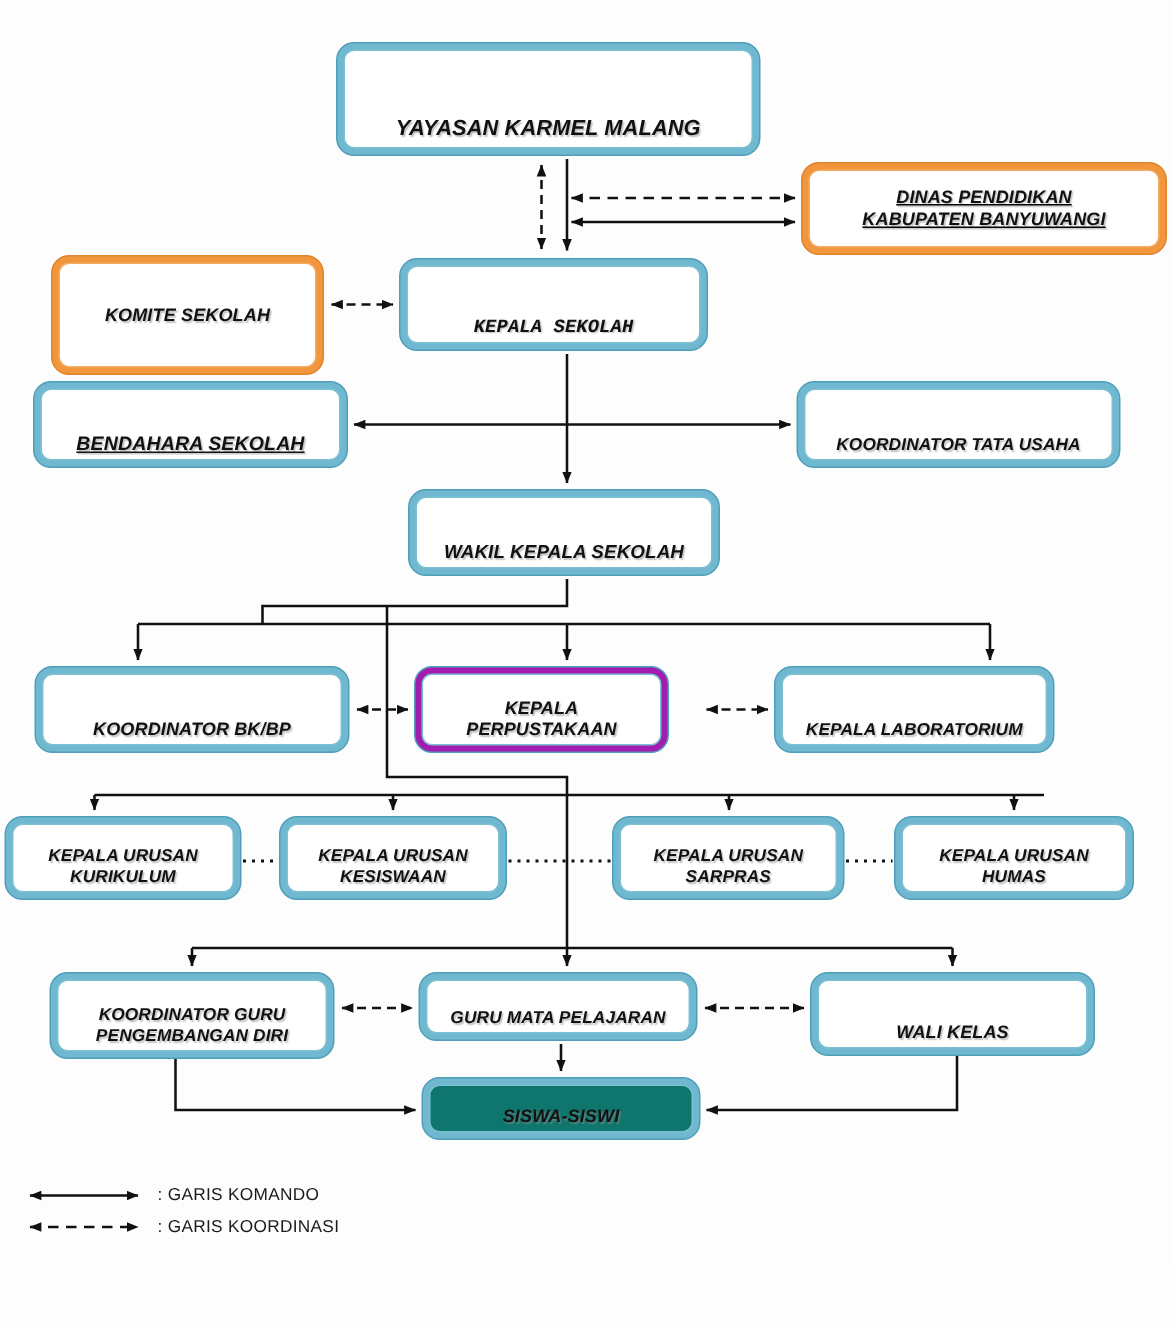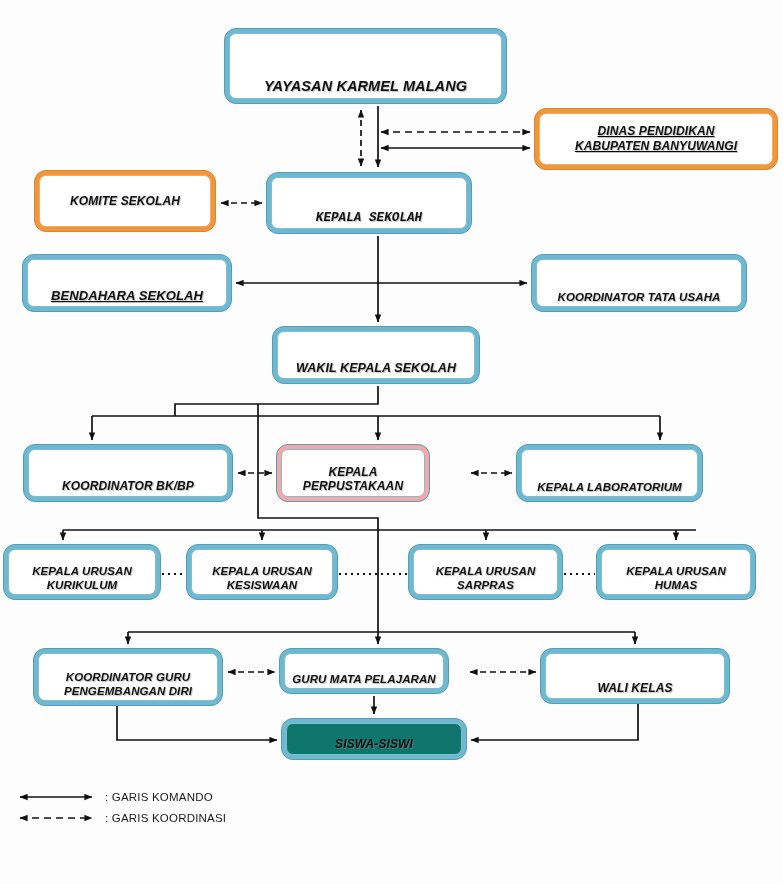--- a/index.html
+++ b/index.html
@@ -164,21 +164,21 @@
     </div>
   </div>
 
   <div class="node orange" id="node-dinas" style="left: 534px; top: 108px; width: 244px; height: 62px; background: rgb(240, 150, 60); text-decoration: underline;">
     <div class="inner" style="background: rgb(255, 255, 255);">
       <span class="label" style="font-size: 12px;">DINAS PENDIDIKAN
 KABUPATEN BANYUWANGI</span>
     </div>
   </div>
 
-  <div class="node orange" id="node-komite" style="left: 34px; top: 170px; width: 182px; height: 62px; background: rgb(240, 150, 60);">
+  <div class="node orange" id="node-komite" style="left: 34px; top: 170px; width: 182px; height: 80px; background: rgb(240, 150, 60);">
     <div class="inner" style="background: rgb(255, 255, 255);">
       <span class="label" style="font-size: 12px;">KOMITE SEKOLAH</span>
     </div>
   </div>
 
   <div class="node teal" id="node-kepsek" style="left: 266px; top: 172px; width: 206px; height: 62px; background: rgb(111, 184, 207);">
     <div class="inner" style="background: rgb(255, 255, 255); font-family: Liberation Mono, monospace;">
       <span class="label" style="font-size: 12.5px;">KEPALA SEKOLAH</span>
     </div>
   </div>
@@ -200,21 +200,21 @@
       <span class="label" style="font-size: 12px;">KOORDINATOR BK/BP</span>
     </div>
   </div>
 
   <div class="node teal" id="node-wakasek" style="left: 272px; top: 326px; width: 208px; height: 58px; background: rgb(111, 184, 207);">
     <div class="inner" style="background: rgb(255, 255, 255);">
       <span class="label" style="font-size: 12.5px;">WAKIL KEPALA SEKOLAH</span>
     </div>
   </div>
 
-  <div class="node teal" id="node-perpustakaan" style="left: 276px; top: 444px; width: 154px; height: 58px; background: #fca5a5;">
+  <div class="node teal" id="node-perpustakaan" style="left: 276px; top: 444px; width: 170px; height: 58px; background: #a21caf;">
     <div class="inner" style="background: rgb(255, 255, 255);">
       <span class="label" style="font-size: 12px;">KEPALA PERPUSTAKAAN</span>
     </div>
   </div>
 
   <div class="node teal" id="node-laboratorium" style="left: 516px; top: 444px; width: 187px; height: 58px; background: rgb(111, 184, 207);">
     <div class="inner" style="background: rgb(255, 255, 255);">
       <span class="label" style="font-size: 11.5px;">KEPALA LABORATORIUM</span>
     </div>
   </div>
@@ -247,21 +247,21 @@
     </div>
   </div>
 
   <div class="node teal" id="node-koorguru" style="left: 33px; top: 648px; width: 190px; height: 58px; background: rgb(111, 184, 207);">
     <div class="inner" style="background: rgb(255, 255, 255);">
       <span class="label" style="font-size: 11.5px;">KOORDINATOR GURU
 PENGEMBANGAN DIRI</span>
     </div>
   </div>
 
-  <div class="node teal" id="node-gurumapel" style="left: 279px; top: 648px; width: 170px; height: 46px; background: rgb(111, 184, 207);">
+  <div class="node teal" id="node-gurumapel" style="left: 279px; top: 648px; width: 186px; height: 46px; background: rgb(111, 184, 207);">
     <div class="inner" style="background: rgb(255, 255, 255);">
       <span class="label" style="font-size: 11.5px;">GURU MATA PELAJARAN</span>
     </div>
   </div>
 
   <div class="node teal" id="node-walikelas" style="left: 540px; top: 648px; width: 190px; height: 56px; background: rgb(111, 184, 207);">
     <div class="inner" style="background: rgb(255, 255, 255);">
       <span class="label" style="font-size: 12px;">WALI KELAS</span>
     </div>
   </div>

